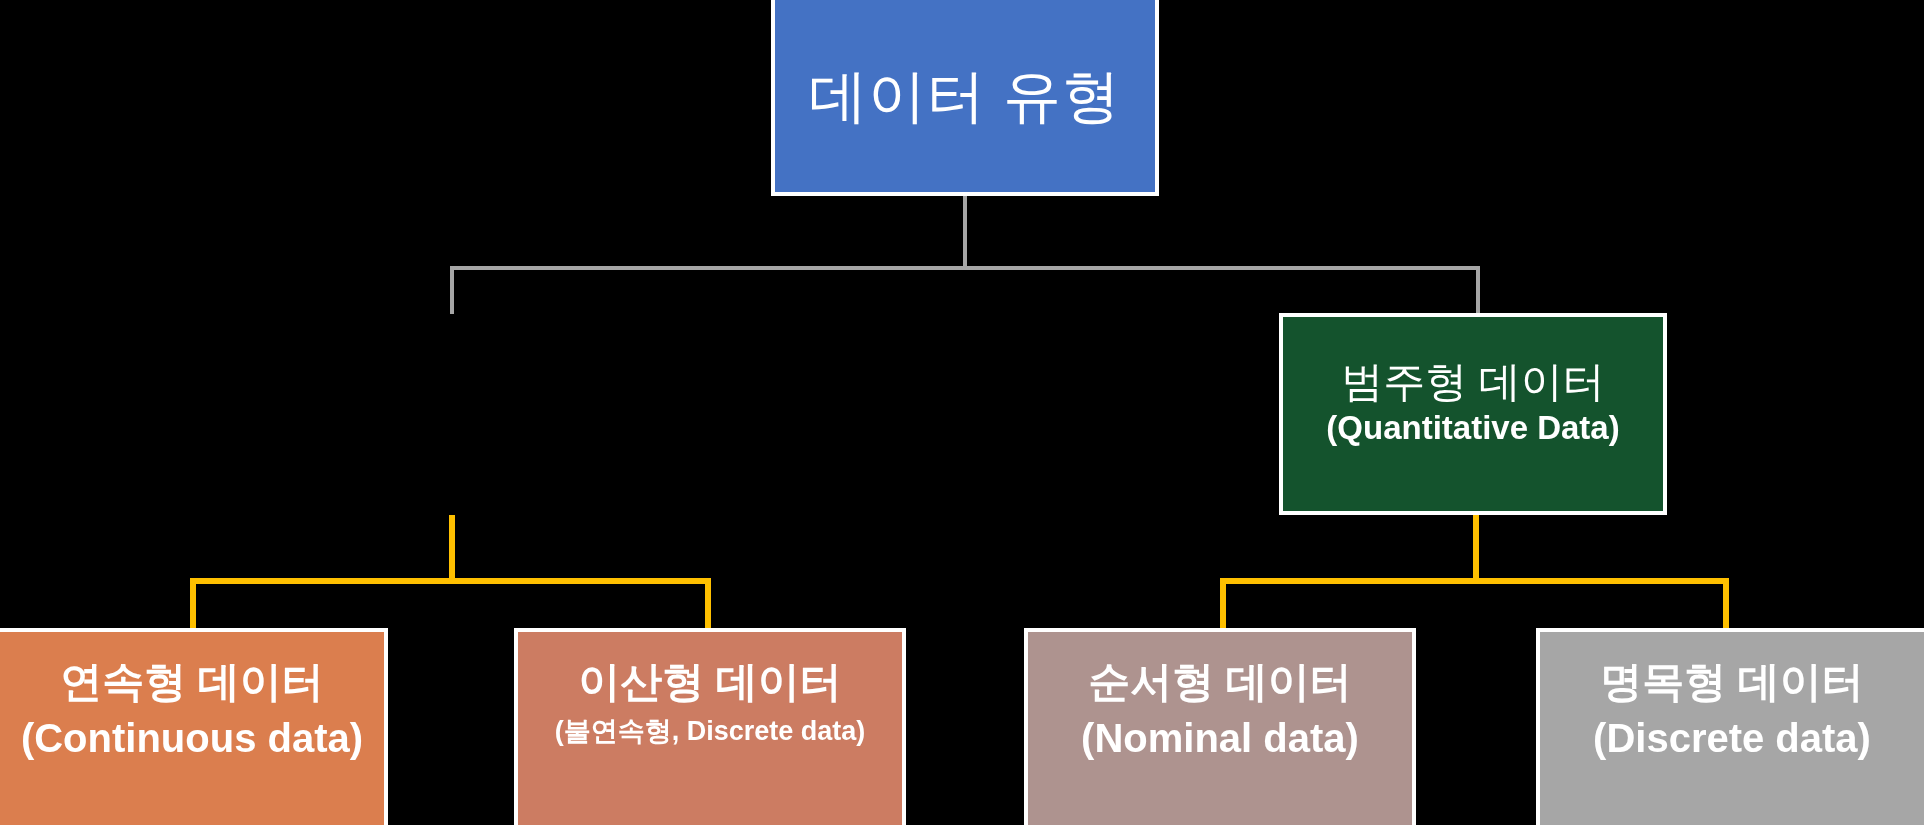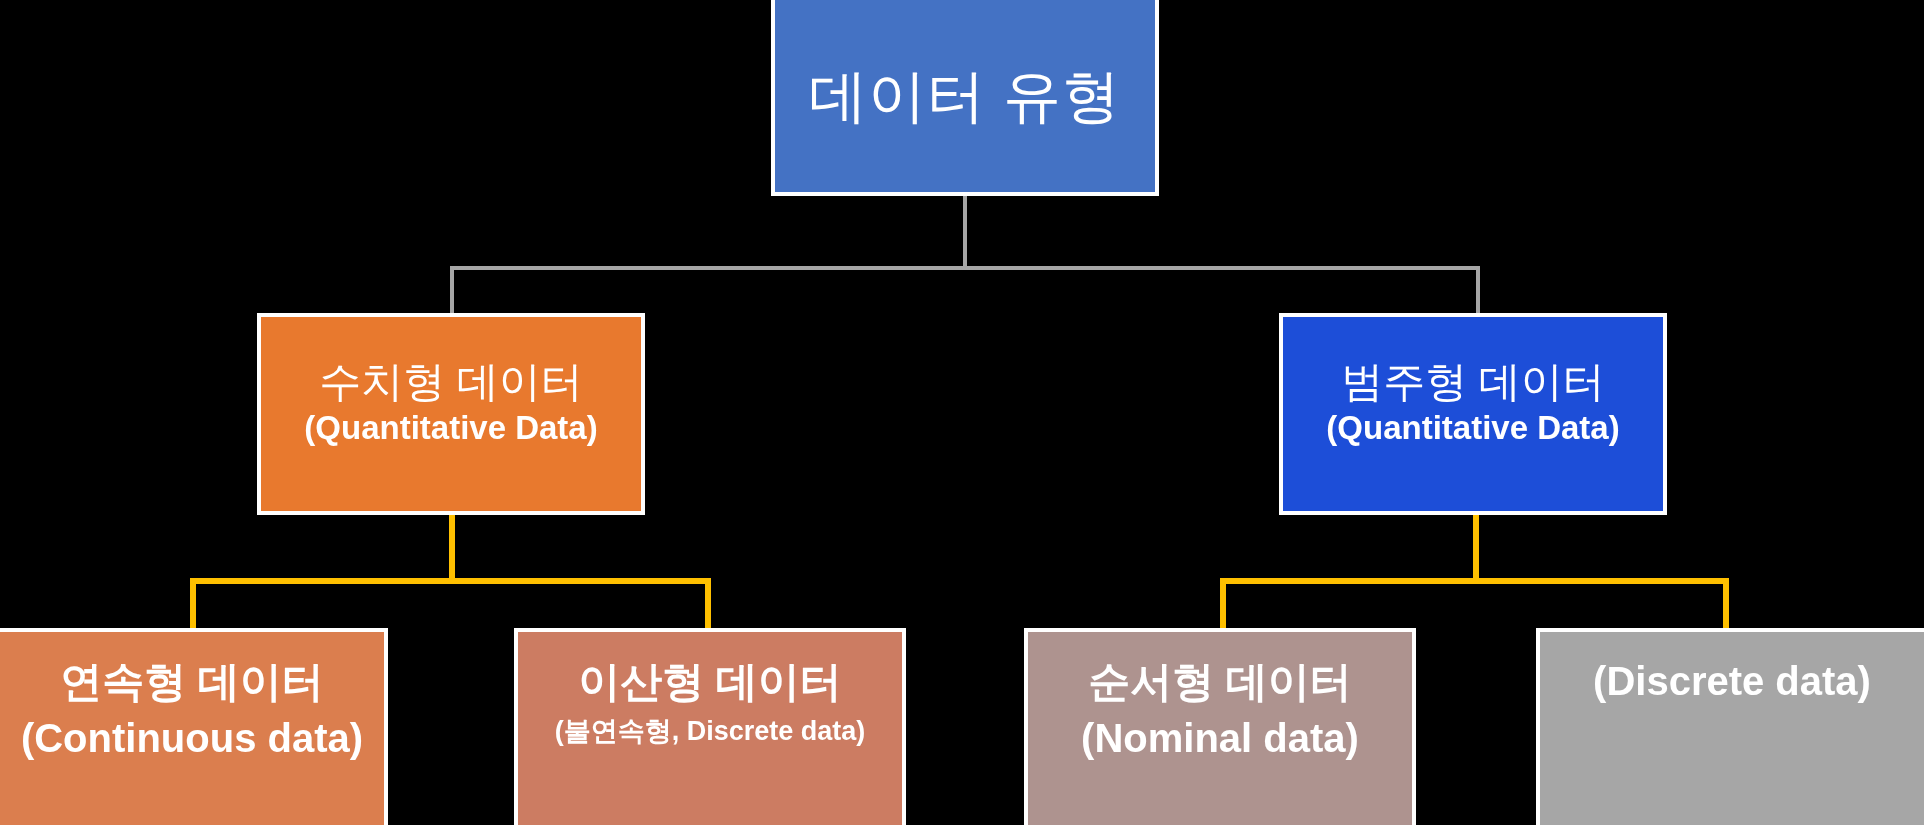--- a/index.html
+++ b/index.html
@@ -77,21 +77,21 @@
     width: 388px;
     height: 202px;
     background: #E8792E;
     padding-bottom: 22px;
   }
   #node-categorical {
     left: 1279px;
     top: 313px;
     width: 388px;
     height: 202px;
-    background: #1d4ed8;
+    background: #14532d;
     padding-bottom: 22px;
   }
 
   
   .node-l3 {
     top: 628px;
     height: 205px;
     justify-content: flex-start;
     padding-top: 28px;
   }
@@ -143,24 +143,20 @@
 
   <div class="conn conn-amber" style="left:1473px; top:515px; width:6px; height:63px;"></div>
   <div class="conn conn-amber" style="left:1220px; top:578px; width:509px; height:6px;"></div>
   <div class="conn conn-amber" style="left:1220px; top:578px; width:6px; height:50px;"></div>
   <div class="conn conn-amber" style="left:1723px; top:578px; width:6px; height:50px;"></div>
 
   <div class="node" id="node-root">
     <span class="ko">데이터 유형</span>
   </div>
 
-  <div class="node node-l2" id="node-quantitative">
-    <span class="ko">수치형 데이터</span>
-    <span class="en">(Quantitative Data)</span>
-  </div>
 
   <div class="node node-l2" id="node-categorical">
     <span class="ko">범주형 데이터</span>
     <span class="en">(Quantitative Data)</span>
   </div>
 
   <div class="node node-l3" id="node-continuous">
     <span class="ko">연속형 데이터</span>
     <span class="en">(Continuous data)</span>
   </div>
@@ -169,16 +165,17 @@
     <span class="ko">이산형 데이터</span>
     <span class="en">(불연속형, Discrete data)</span>
   </div>
 
   <div class="node node-l3" id="node-ordinal">
     <span class="ko">순서형 데이터</span>
     <span class="en">(Nominal data)</span>
   </div>
 
   <div class="node node-l3" id="node-nominal">
+    <span class="ko">명목형 데이터</span>
     <span class="en">(Discrete data)</span>
   </div>
 
 </div>
 
 </body></html>

